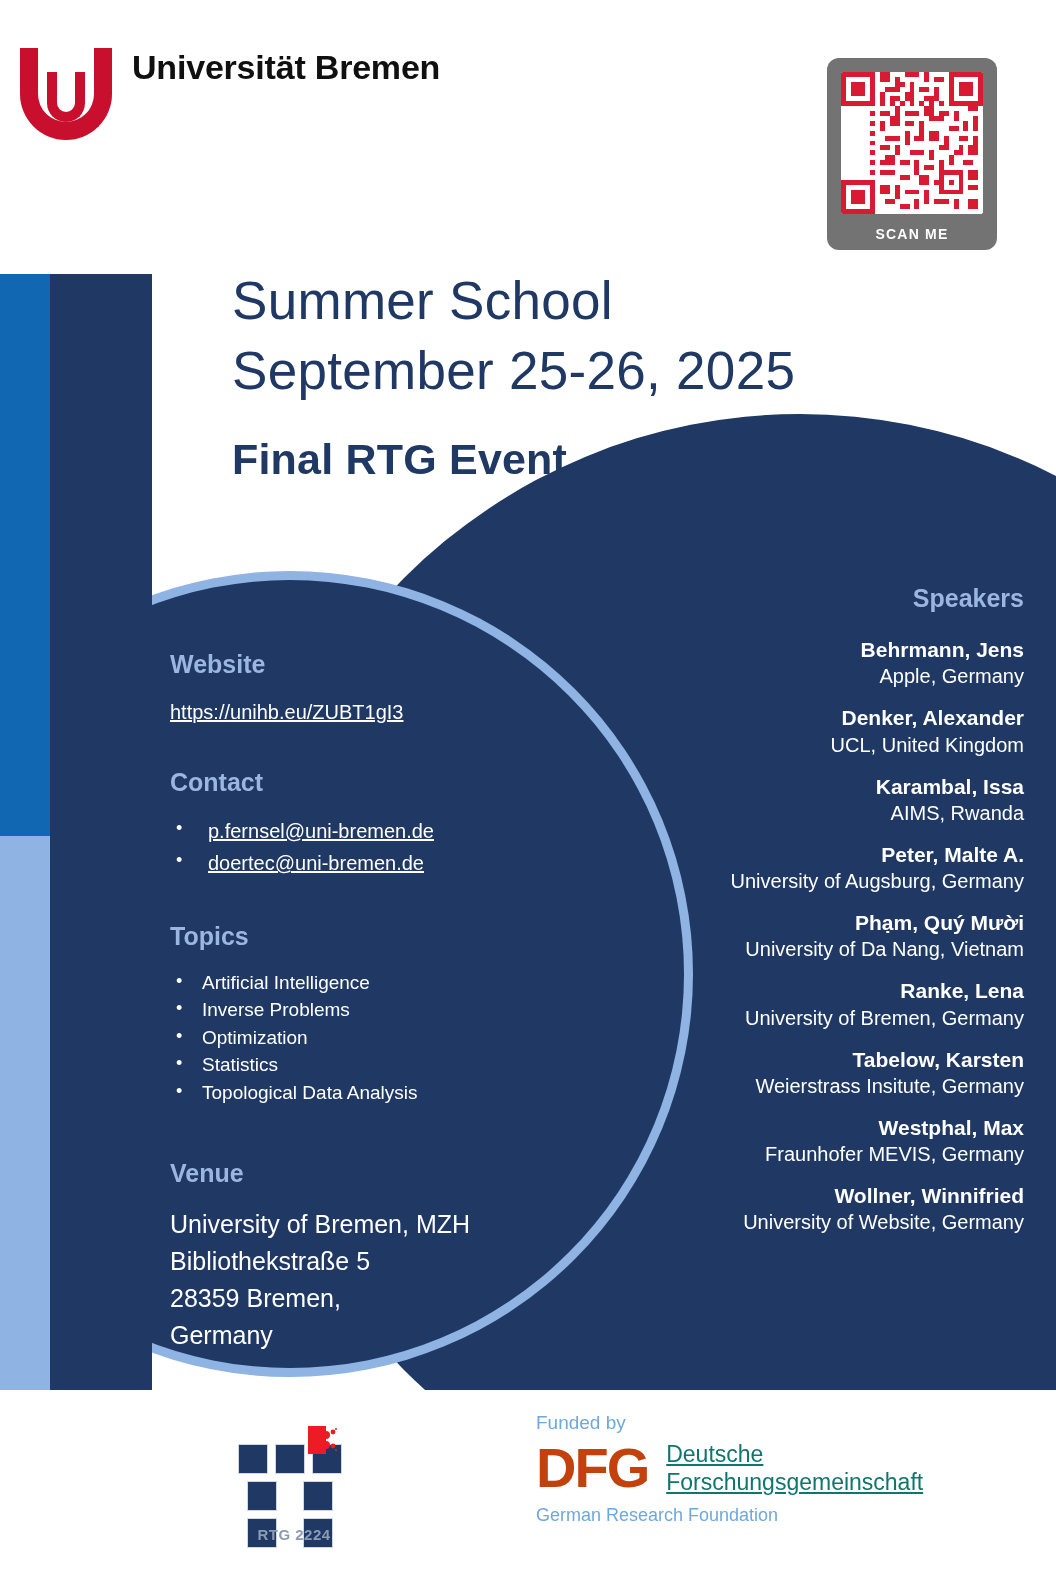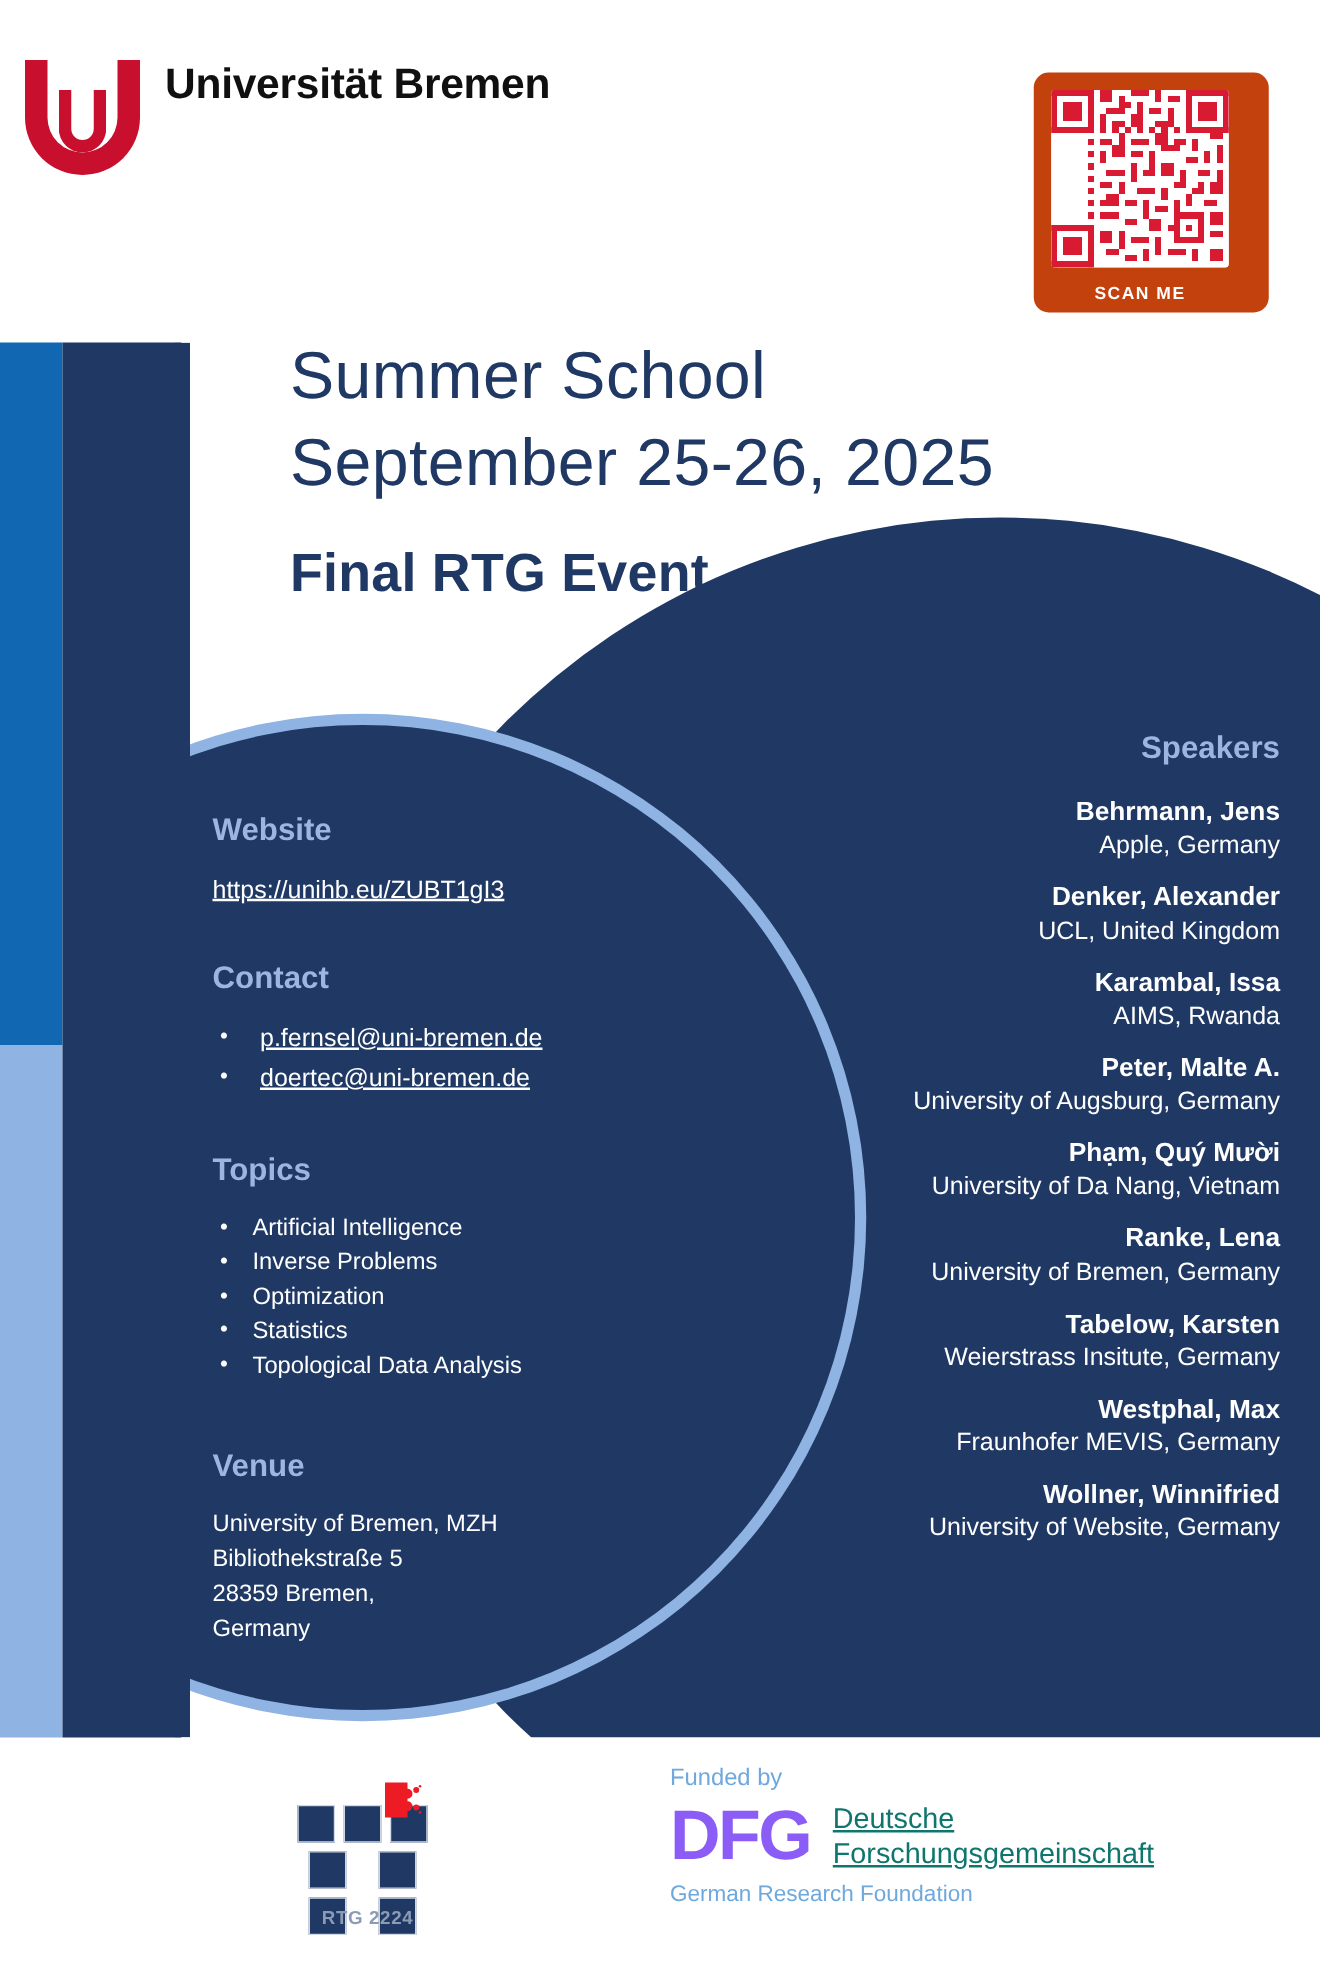--- a/index.html
+++ b/index.html
@@ -58,22 +58,22 @@
     font-weight: 700;
     line-height: 1.15;
     color: #101010;
     letter-spacing: -0.2px;
   }
 
   
   .qr-block {
     position: absolute;
     left: 827px; top: 58px;
-    width: 188px; height: 192px;
-    background: #c2410c;
+    width: 170px; height: 192px;
+    background: #737373;
     border-radius: 12px;
     box-sizing: border-box;
     padding: 14px 14px 0 14px;
   }
   .qr-white {
     width: 142px; height: 142px;
     background: #ffffff;
     border-radius: 3px;
     position: relative;
     overflow: hidden;
@@ -182,21 +182,21 @@
   .bullet-list.contact li a,
   .bullet-list.contact li span.mail {
     color: #ffffff;
     text-decoration: underline;
     font-size: 20px;
   }
   .bullet-list.contact li { line-height: 1.62; }
   .topic-list { margin: 0 0 52px 0; }
   .topic-list li { font-size: 19px; line-height: 1.45; }
   .venue-lines {
-    font-size: 19px;
+    font-size: 25px;
     line-height: 1.48;
     color: #ffffff;
     white-space: pre-line;
   }
 
   
   .speakers {
     position: absolute;
     right: 32px; top: 584px;
     width: 470px;
@@ -256,21 +256,21 @@
     left: 536px; top: 1412px;
     width: 420px;
   }
   .dfg-funded {
     color: #6FA8DC;
     font-size: 19px;
     margin-bottom: 6px;
   }
   .dfg-main { display: flex; align-items: center; }
   .dfg-word {
-    color: #8b5cf6;
+    color: #c2410c;
     font-size: 56px;
     font-weight: 700;
     letter-spacing: -2px;
     line-height: 1;
     font-family: "Liberation Sans", sans-serif;
     text-align: right;
   }
   .dfg-text {
     margin-left: 18px;
     color: #0f766e;

